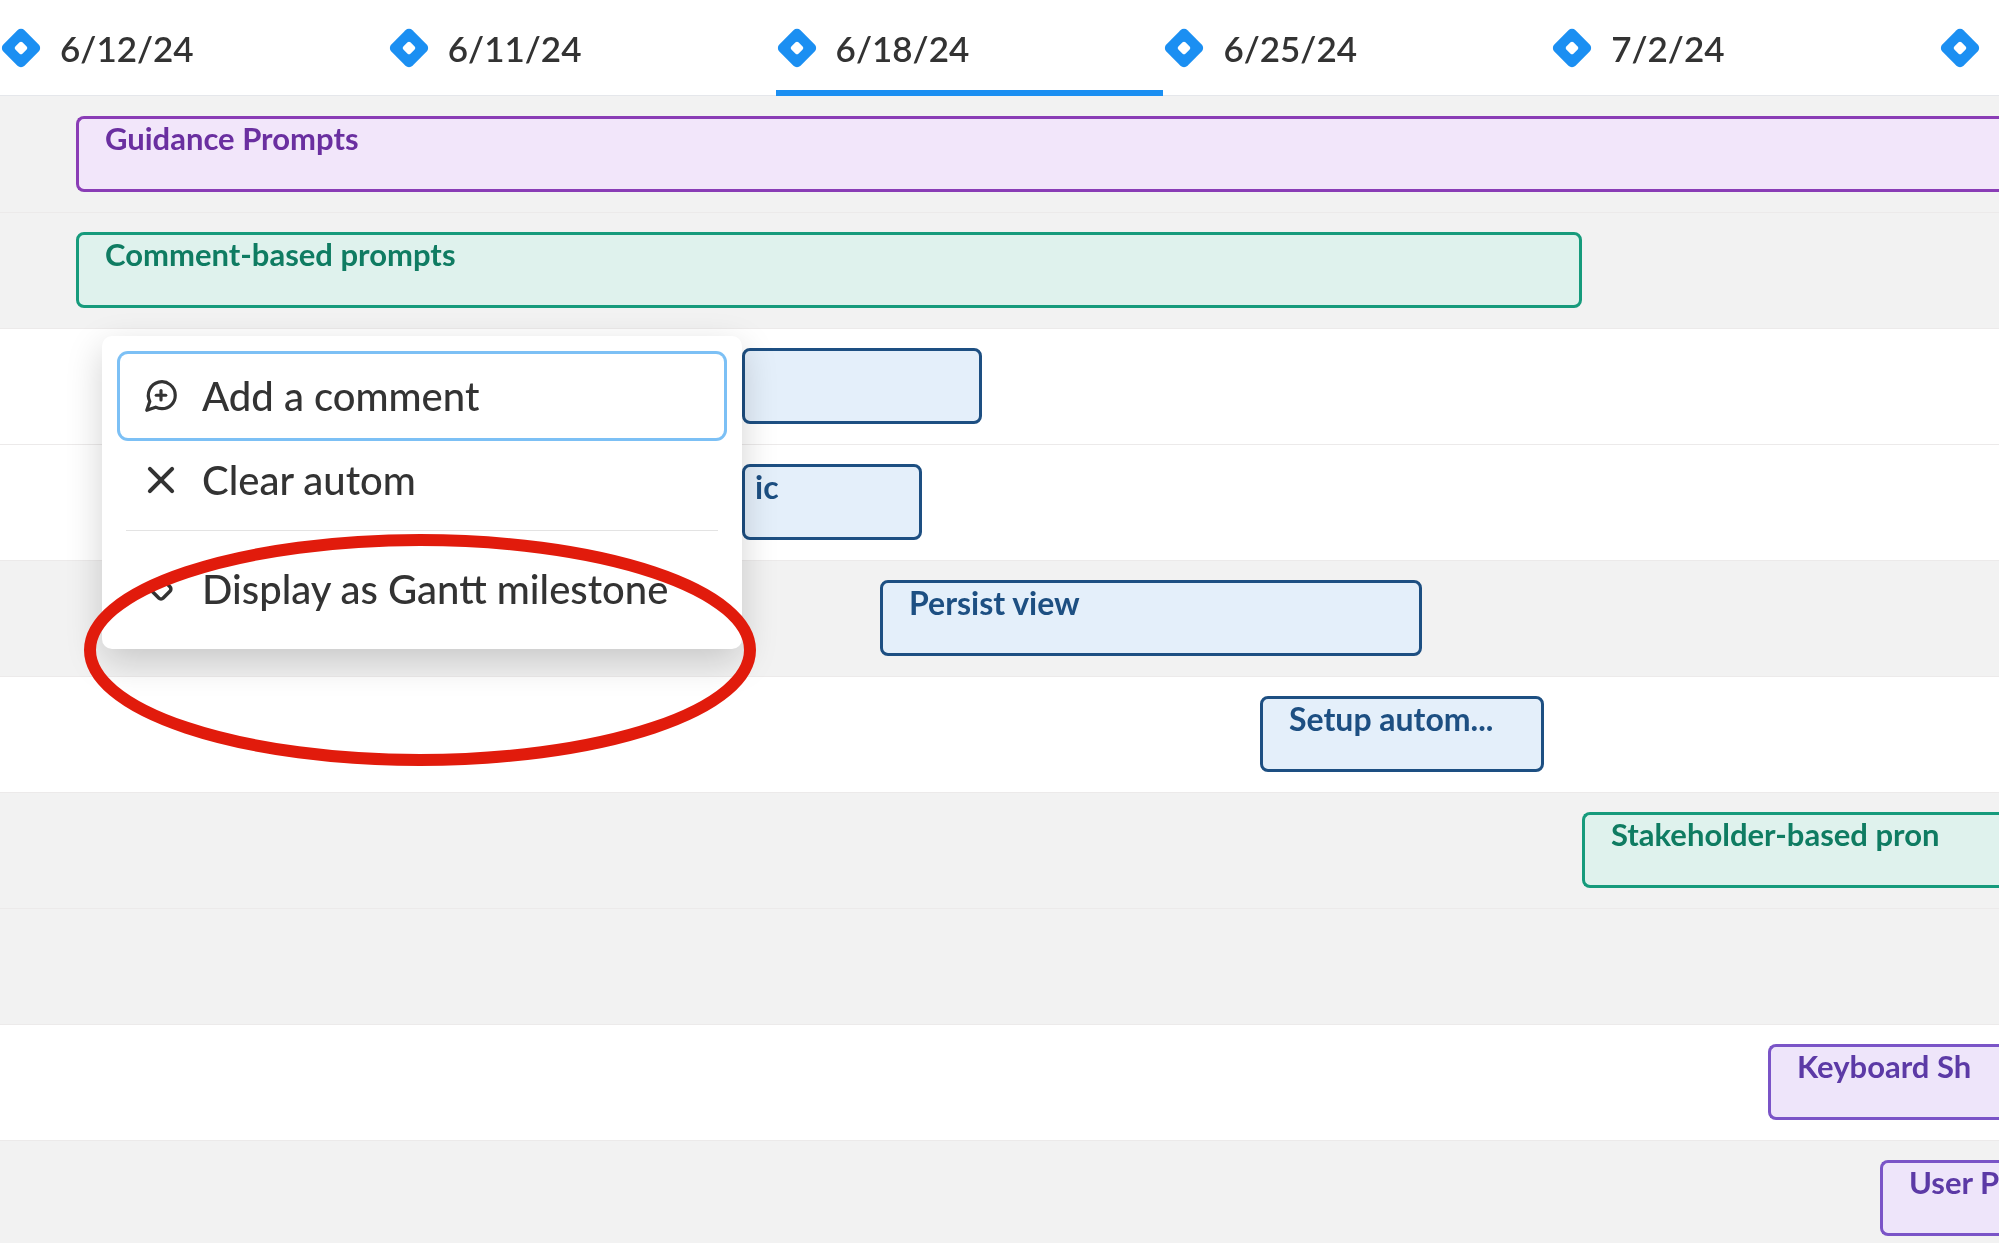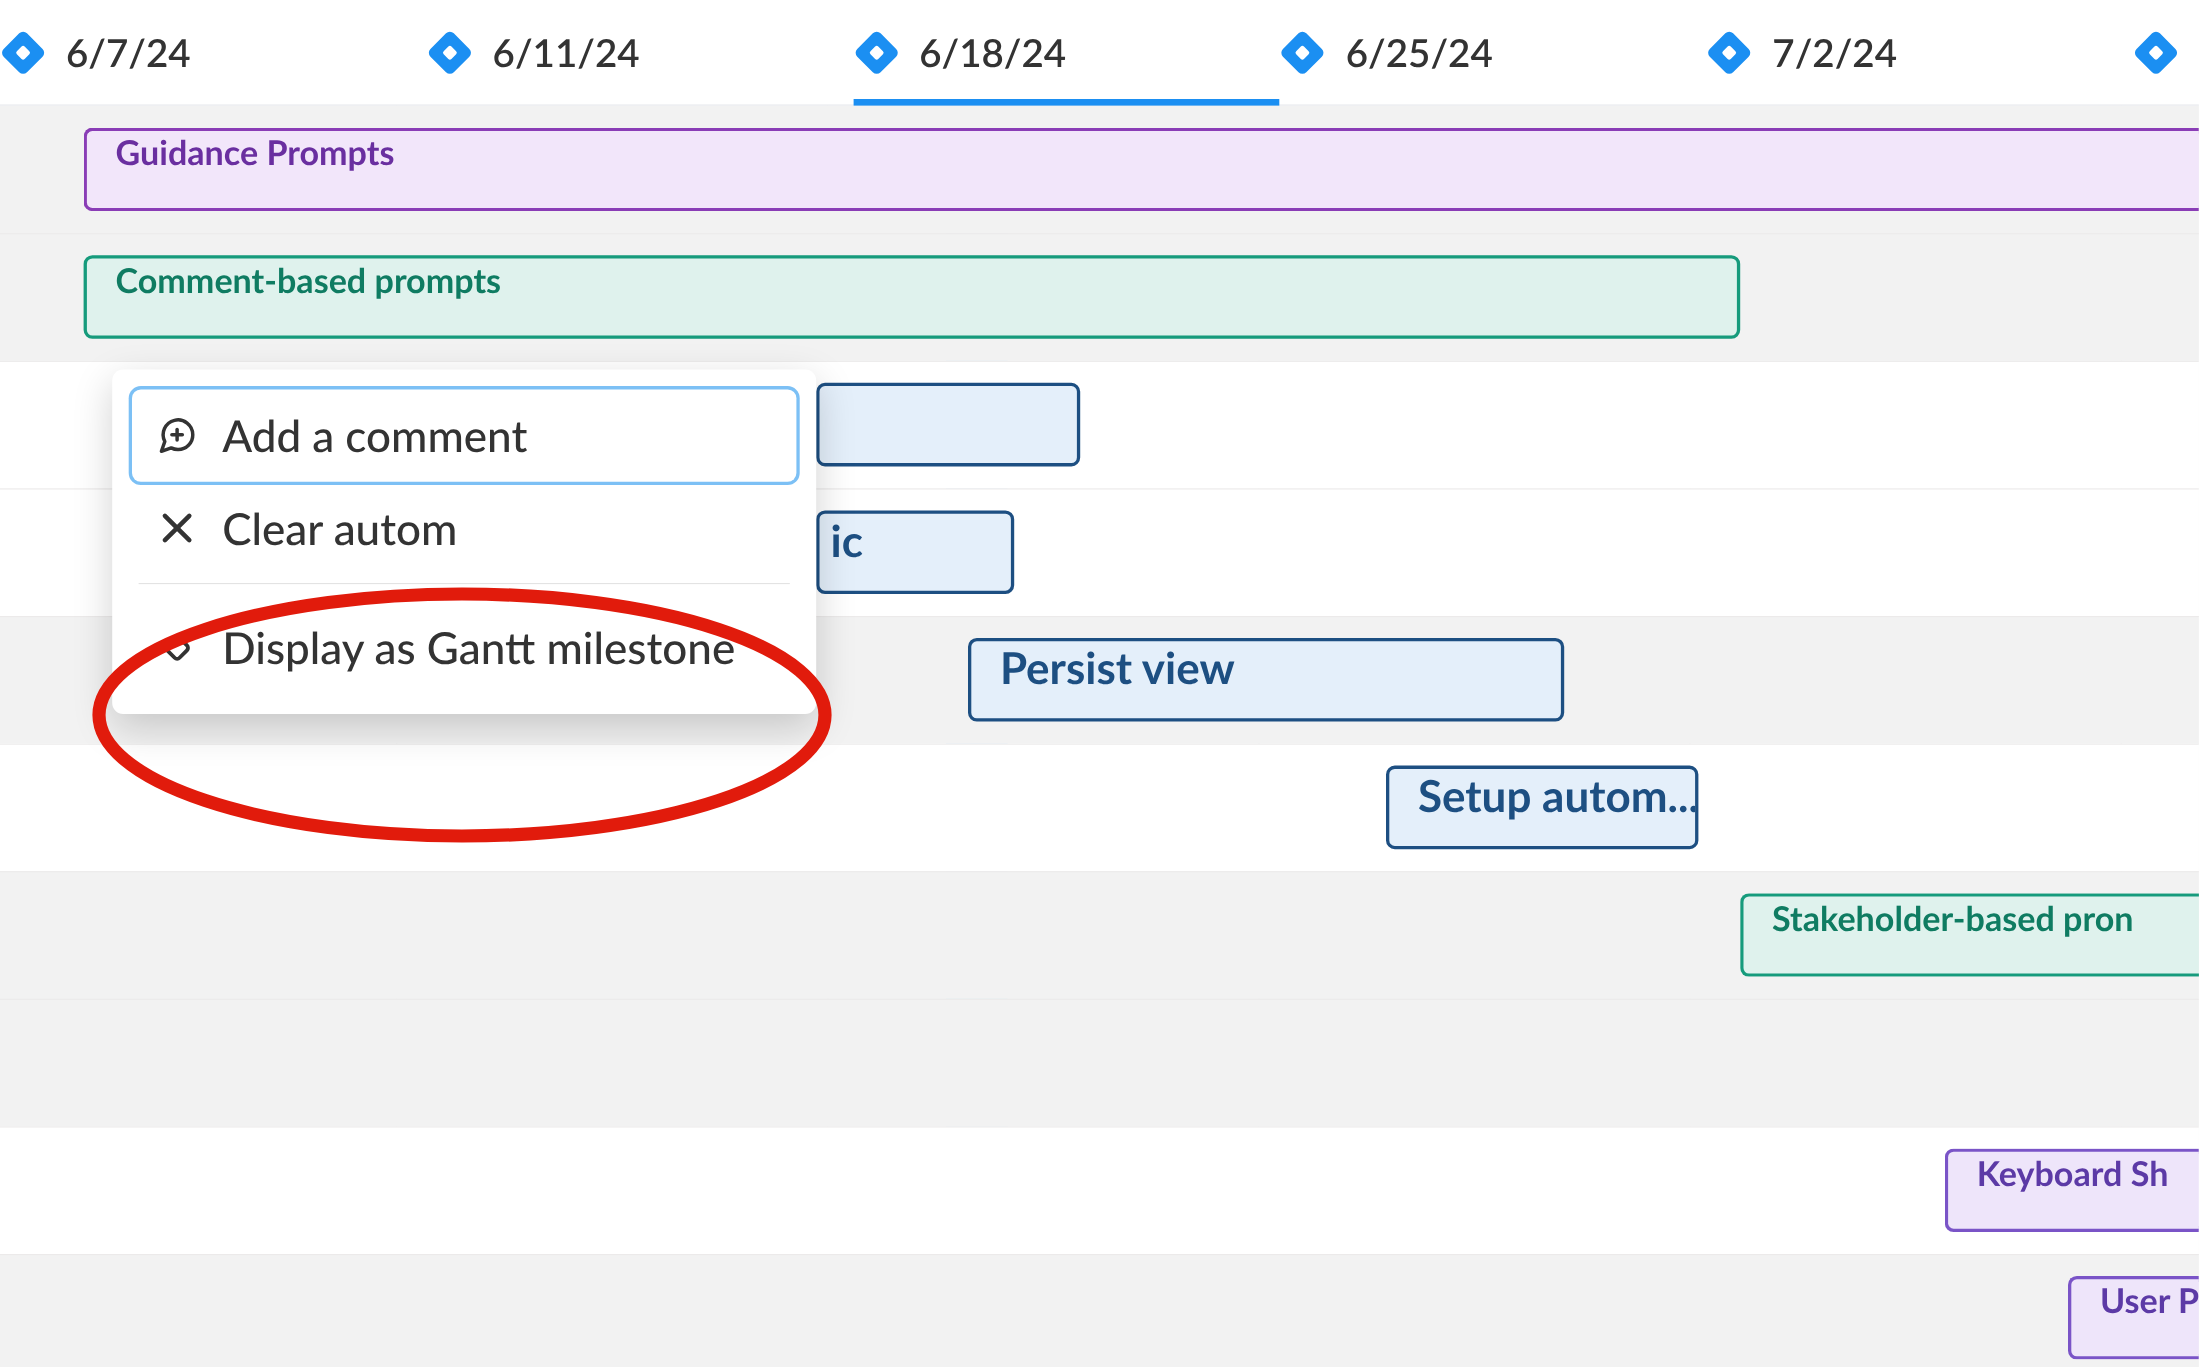--- a/index.html
+++ b/index.html
@@ -94,21 +94,21 @@
     border: 3px solid;
     border-radius: 8px;
     height: 76px;
     white-space: nowrap;
     overflow: hidden;
     text-overflow: ellipsis;
     cursor: pointer;
   }
   .bar.purple { background:#f2e6fa; border-color:#8a3db6; color:#6a2fa0; }
   .bar.teal   { background:#dff2ed; border-color:#169b7c; color:#0f7c62; }
-  .bar.blue   { background:#e4effa; border-color:#1d4f82; color:#1d4f82; font-size:40px; }
+  .bar.blue   { background:#e4effa; border-color:#1d4f82; color:#1d4f82; font-size:32px; }
   .bar.purple2{ background:#eee5fa; border-color:#7a54c7; color:#5c3aa6; }
 
   
   .menu {
     position: absolute;
     background: #fff;
     border-radius: 10px;
     box-shadow: 0 12px 36px rgba(0,0,0,0.18);
     padding: 18px;
     width: 640px;
@@ -199,21 +199,21 @@
         <span>Keyboard Sh</span>
       </div>
       <div class="bar purple2" style="top: 1160px; left: 1880px; width: 119px; border-right: none; border-top-right-radius: 0px; border-bottom-right-radius: 0px;">
         <span>User P</span>
       </div>
     </div>
 
   <div class="header" id="header">
       <div class="header-cell">
         <span class="diamond"></span>
-        <span>6/7/24</span>
+        <span>6/12/24</span>
       </div>
       <div class="header-cell">
         <span class="diamond"></span>
         <span>6/11/24</span>
       </div>
       <div class="header-cell current">
         <span class="diamond"></span>
         <span>6/18/24</span>
       </div>
       <div class="header-cell">

